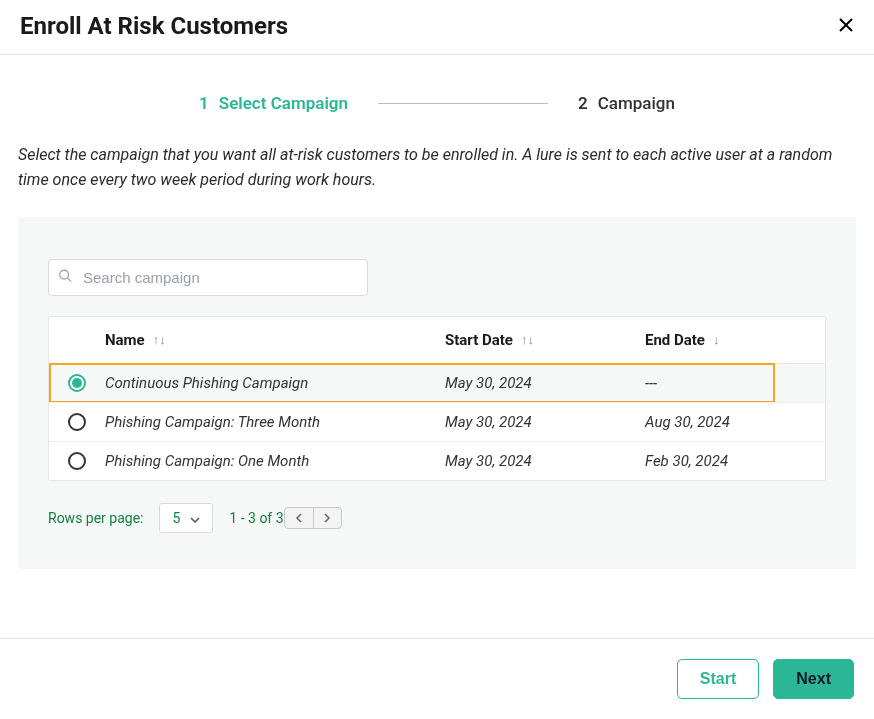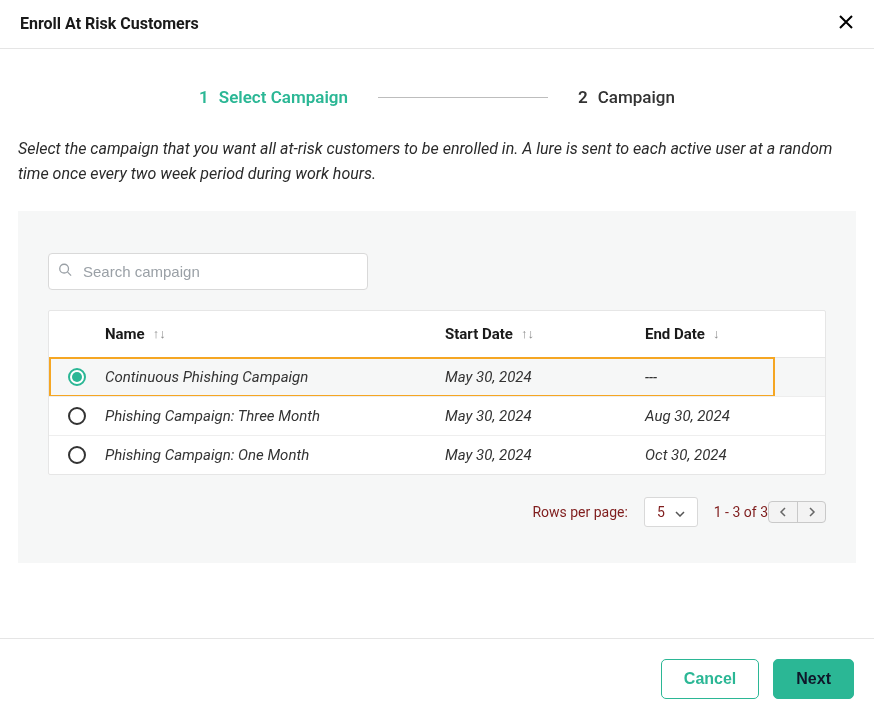--- a/index.html
+++ b/index.html
@@ -12,21 +12,21 @@
       position: relative;
     }
     .modal-header {
       display: flex;
       justify-content: space-between;
       align-items: center;
       padding: 12px 20px 14px 20px;
       border-bottom: 1px solid #e5e5e5;
     }
     .modal-title {
-      font-size: 16px;
+      font-size: 24px;
       font-weight: 700;
     }
     .close-btn {
       font-size: 22px;
       line-height: 1;
       cursor: pointer;
       background: none;
       border: none;
       color: #1a1a1a;
       font-weight: 700;
@@ -150,25 +150,24 @@
       left: 0;
       right: 50px;
       border: 2px solid #f5a623;
       pointer-events: none;
       height: calc(100% + 2px);
       top: -1px;
     }
     .pager {
       display: flex;
       align-items: center;
-      justify-content: flex-end;
+      justify-content: flex-start;
       margin-top: 22px;
       font-size: 14px;
-      color: #7f1d1d;
-      margin-left: 20px;
+      color: #15803d;
     }
     .pager-left { display: flex; align-items: center; gap: 16px; }
     .rows-select {
       display: flex;
       align-items: center;
       gap: 10px;
       background: #fff;
       border: 1px solid #d9d9d9;
       padding: 6px 12px;
       border-radius: 3px;
@@ -298,21 +297,21 @@
             <div>Phishing Campaign: Three Month</div>
             <div>May 30, 2024</div>
             <div>Aug 30, 2024</div>
           </div>
           <div class="trow">
             <div class="radio-cell">
               <div class="radio"></div>
             </div>
             <div>Phishing Campaign: One Month</div>
             <div>May 30, 2024</div>
-            <div>Oct 30, 2024</div>
+            <div>Feb 30, 2024</div>
           </div>
         </div>
     </div>
 
     <div class="pager">
       <div class="pager-left">
         <span>Rows per page:</span>
         <div class="rows-select">
           <span>5</span>
           <span>
@@ -333,15 +332,15 @@
           <svg width="8" height="10" viewBox="0 0 8 10">
               <path d="M2 1 L6 5 L2 9" stroke="#666" stroke-width="1.5" fill="none"></path>
             </svg>
         </div>
       </div>
     </div>
   </div>
 </div>
 
 <div class="footer">
-  <button class="btn btn-outline">Cancel</button>
+  <button class="btn btn-outline">Start</button>
   <button class="btn btn-primary">Next</button>
 </div>
 
 </body></html>

